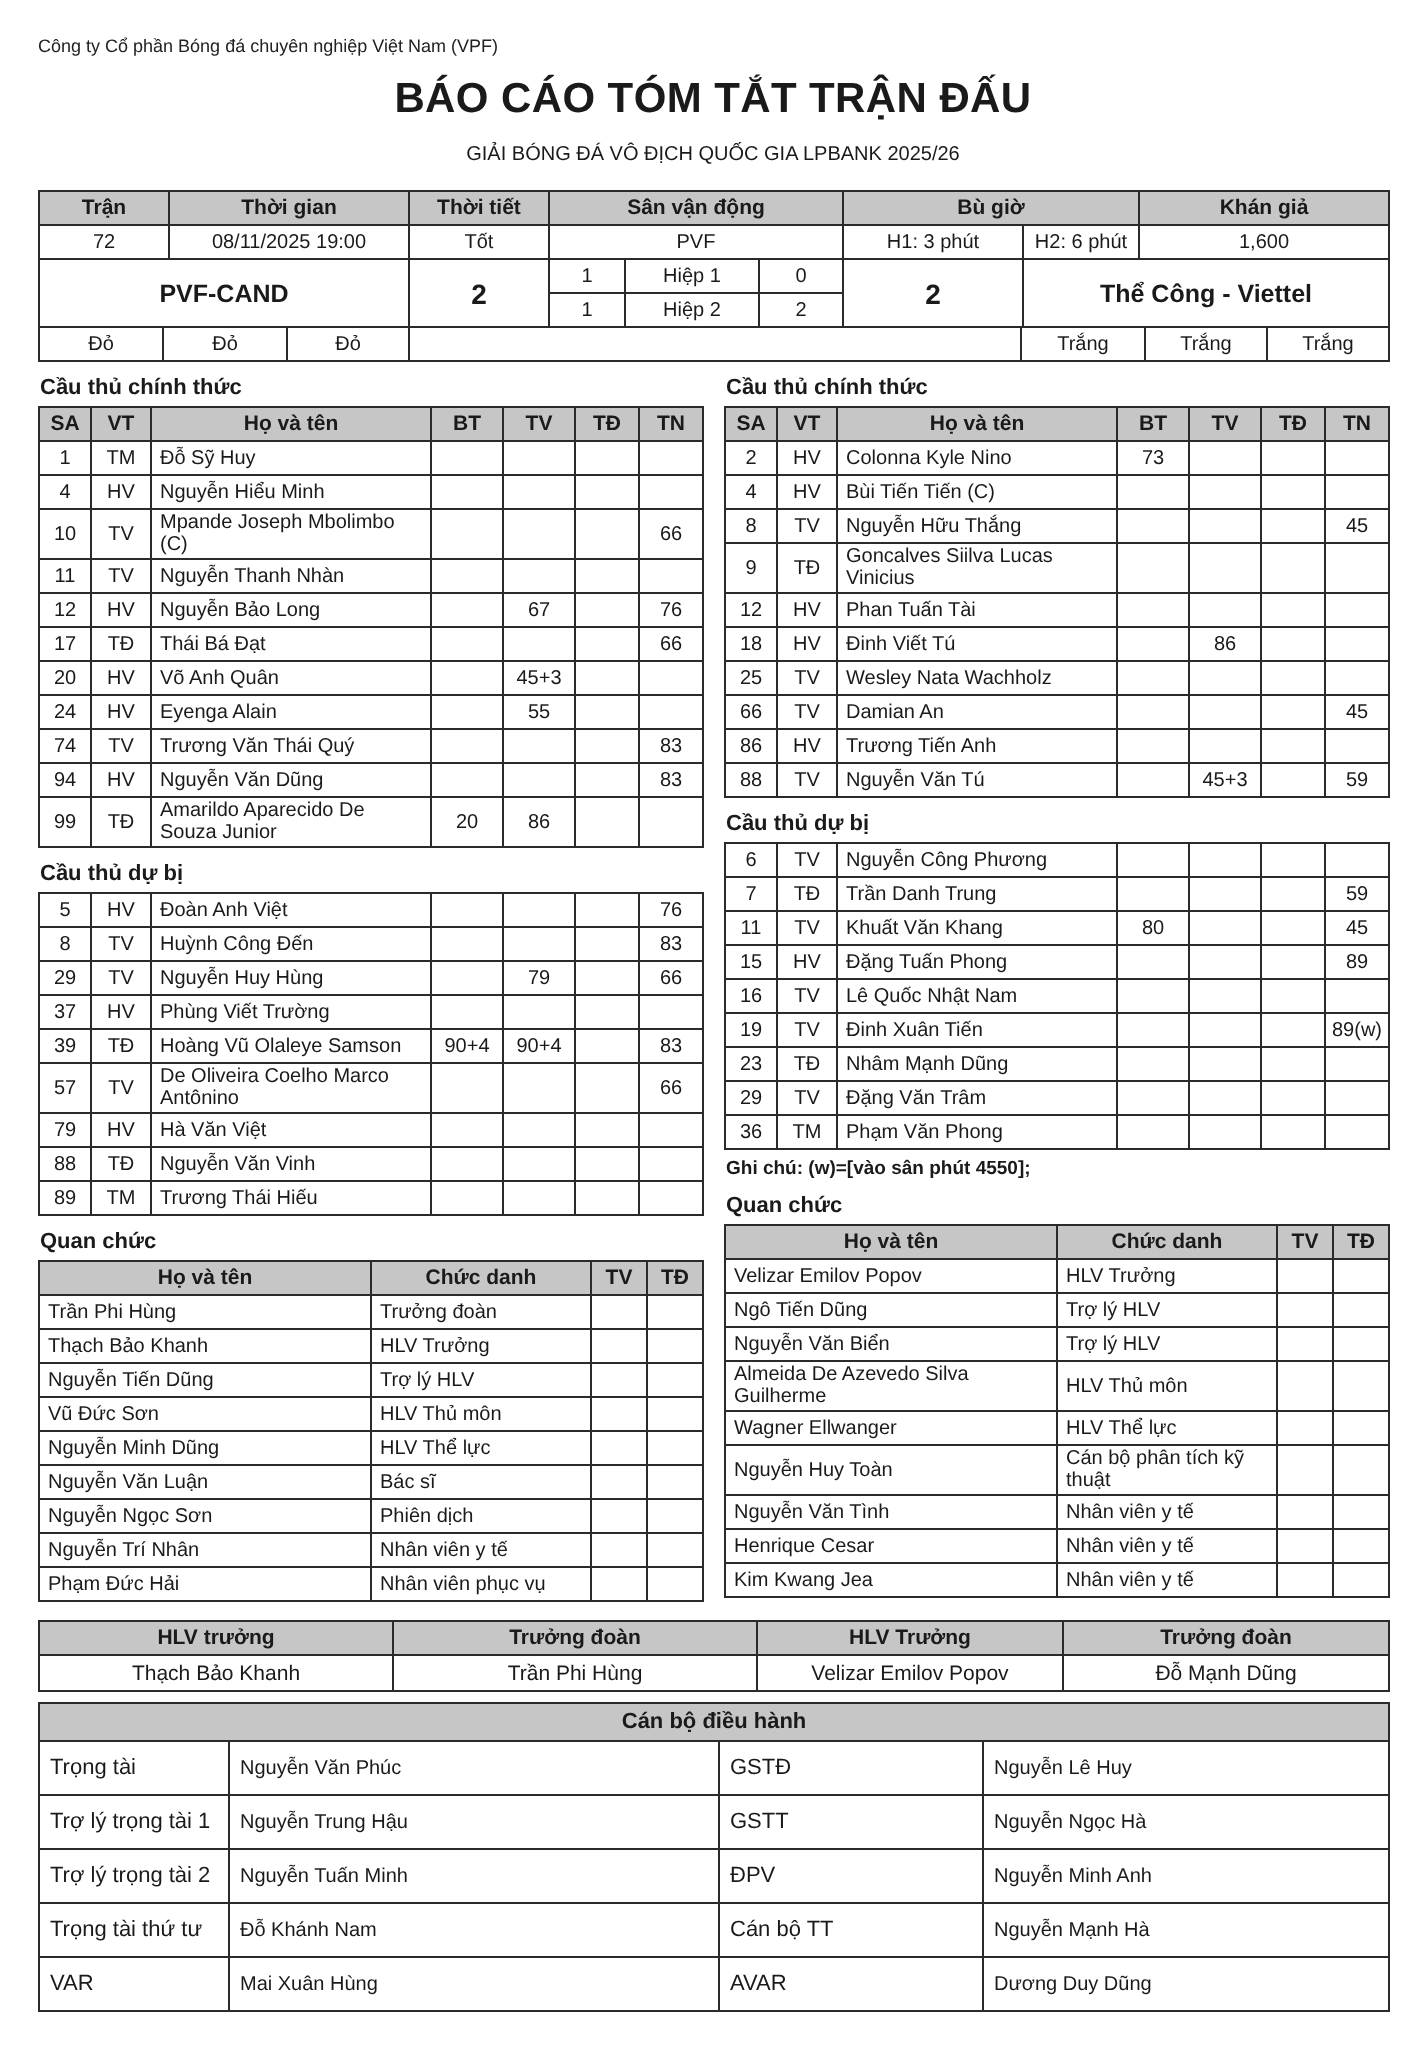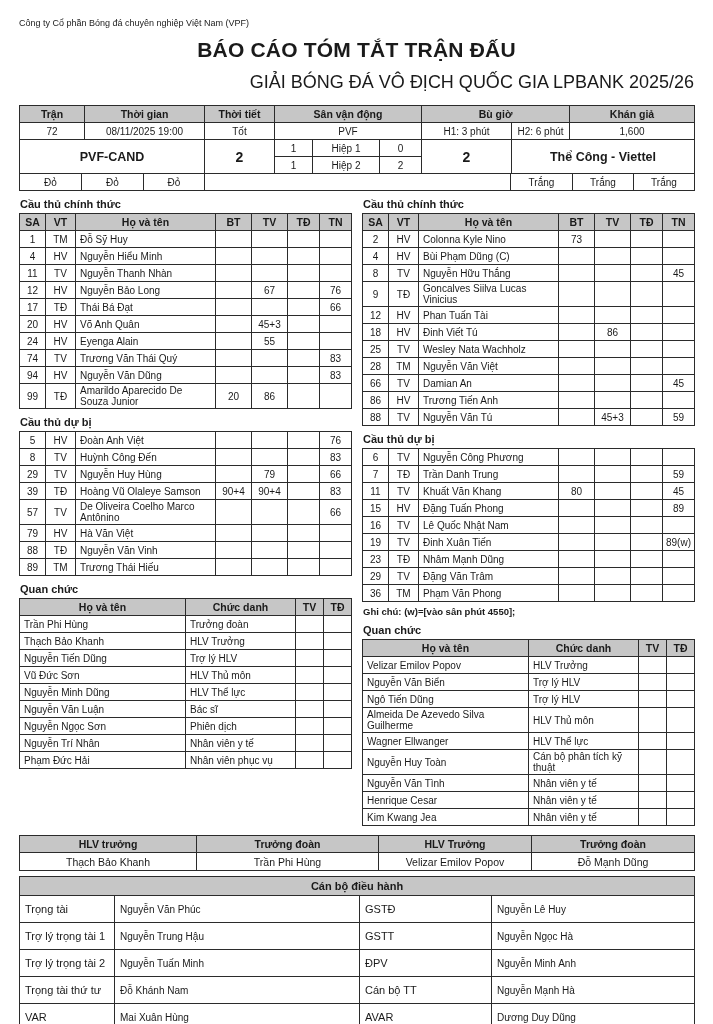--- a/index.html
+++ b/index.html
@@ -4,21 +4,21 @@
 <style>
   html,body { margin:0; padding:0; background:#ffffff; }
   .page {
     width:713px; height:1024px; box-sizing:border-box;
     padding:16px 19px 10px 19px; overflow:hidden;
     font-family:"Liberation Sans","DejaVu Sans",sans-serif;
     color:#1a1a1a; background:#ffffff;
   }
   .company { font-size:9px; color:#222; margin:2px 0 10px 0; }
   .title { font-size:21px; font-weight:bold; text-align:center; margin:6px 0 10px 0; letter-spacing:.2px; }
-  .subtitle { font-size:18px; text-align:right; margin:0 0 12px 0; }
+  .subtitle { font-size:10px; text-align:center; margin:0 0 12px 0; }
 
   table { border-collapse:collapse; table-layout:fixed; }
   td, th { border:1px solid #2b2b2b; font-size:10px; padding:1px 3px; height:14px;
            text-align:center; vertical-align:middle; overflow:hidden; }
   th { background:#c6c6c6; font-weight:bold; font-size:10.5px; }
 
   .match-table { width:675px; }
   .colors-table { width:675px; margin-top:-1px; }
   .team-name { font-weight:bold; font-size:12.5px; }
   .big-score { font-weight:bold; font-size:14px; }
@@ -156,20 +156,29 @@
             <tr>
               <td>4</td>
               <td>HV</td>
               <td class="name">Nguyễn Hiểu Minh</td>
               <td></td>
               <td></td>
               <td></td>
               <td></td>
             </tr>
 
+            <tr>
+              <td>10</td>
+              <td>TV</td>
+              <td class="name">Mpande Joseph Mbolimbo (C)</td>
+              <td></td>
+              <td></td>
+              <td></td>
+              <td>66</td>
+            </tr>
 
             <tr>
               <td>11</td>
               <td>TV</td>
               <td class="name">Nguyễn Thanh Nhàn</td>
               <td></td>
               <td></td>
               <td></td>
               <td></td>
             </tr>
@@ -282,20 +291,29 @@
             <tr>
               <td>29</td>
               <td>TV</td>
               <td class="name">Nguyễn Huy Hùng</td>
               <td></td>
               <td>79</td>
               <td></td>
               <td>66</td>
             </tr>
 
+            <tr>
+              <td>37</td>
+              <td>HV</td>
+              <td class="name">Phùng Viết Trường</td>
+              <td></td>
+              <td></td>
+              <td></td>
+              <td></td>
+            </tr>
 
             <tr>
               <td>39</td>
               <td>TĐ</td>
               <td class="name">Hoàng Vũ Olaleye Samson</td>
               <td>90+4</td>
               <td>90+4</td>
               <td></td>
               <td>83</td>
             </tr>
@@ -457,21 +475,21 @@
               <td class="name">Colonna Kyle Nino</td>
               <td>73</td>
               <td></td>
               <td></td>
               <td></td>
             </tr>
 
             <tr>
               <td>4</td>
               <td>HV</td>
-              <td class="name">Bùi Phạm Dũng (C)</td>
+              <td class="name">Bùi Tiến Tiến (C)</td>
               <td></td>
               <td></td>
               <td></td>
               <td></td>
             </tr>
 
             <tr>
               <td>8</td>
               <td>TV</td>
               <td class="name">Nguyễn Hữu Thắng</td>
@@ -514,29 +532,20 @@
             <tr>
               <td>25</td>
               <td>TV</td>
               <td class="name">Wesley Nata Wachholz</td>
               <td></td>
               <td></td>
               <td></td>
               <td></td>
             </tr>
 
-            <tr>
-              <td>28</td>
-              <td>TM</td>
-              <td class="name">Nguyễn Văn Việt</td>
-              <td></td>
-              <td></td>
-              <td></td>
-              <td></td>
-            </tr>
 
             <tr>
               <td>66</td>
               <td>TV</td>
               <td class="name">Damian An</td>
               <td></td>
               <td></td>
               <td></td>
               <td>45</td>
             </tr>
@@ -688,28 +697,28 @@
         <tbody>
 
             <tr>
               <td class="left">Velizar Emilov Popov</td>
               <td class="left">HLV Trưởng</td>
               <td></td>
               <td></td>
             </tr>
 
             <tr>
+              <td class="left">Ngô Tiến Dũng</td>
+              <td class="left">Trợ lý HLV</td>
+              <td></td>
+              <td></td>
+            </tr>
+
+            <tr>
               <td class="left">Nguyễn Văn Biển</td>
-              <td class="left">Trợ lý HLV</td>
-              <td></td>
-              <td></td>
-            </tr>
-
-            <tr>
-              <td class="left">Ngô Tiến Dũng</td>
               <td class="left">Trợ lý HLV</td>
               <td></td>
               <td></td>
             </tr>
 
             <tr>
               <td class="left">Almeida De Azevedo Silva Guilherme</td>
               <td class="left">HLV Thủ môn</td>
               <td></td>
               <td></td>

